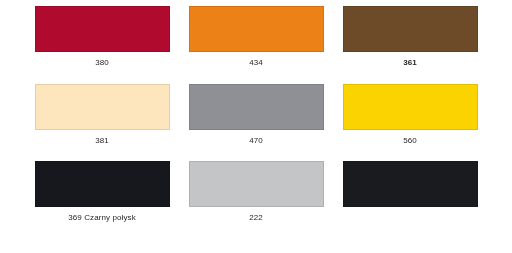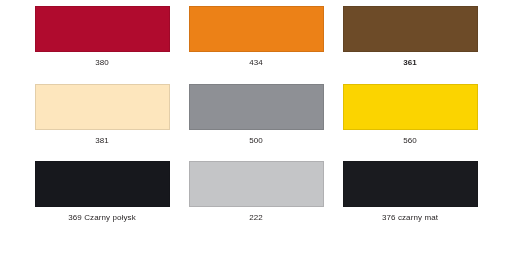--- a/index.html
+++ b/index.html
@@ -60,31 +60,30 @@
     <div class="swatch-cell">
       <div class="swatch-chip" style="background: rgb(109, 75, 40);"></div>
       <div class="swatch-label" style="color: rgb(35, 31, 32); font-weight: bold;">361</div>
     </div>
     <div class="swatch-cell">
       <div class="swatch-chip" style="background: rgb(253, 230, 189);"></div>
       <div class="swatch-label" style="color: rgb(35, 31, 32);">381</div>
     </div>
     <div class="swatch-cell">
       <div class="swatch-chip" style="background: rgb(142, 144, 149);"></div>
-      <div class="swatch-label" style="color: rgb(35, 31, 32);">500</div>
+      <div class="swatch-label" style="color: rgb(35, 31, 32);">470</div>
     </div>
     <div class="swatch-cell">
       <div class="swatch-chip" style="background: rgb(251, 212, 0);"></div>
       <div class="swatch-label" style="color: rgb(35, 31, 32);">560</div>
     </div>
     <div class="swatch-cell">
       <div class="swatch-chip" style="background: rgb(23, 24, 29);"></div>
       <div class="swatch-label" style="color: rgb(35, 31, 32);">369 Czarny połysk</div>
     </div>
     <div class="swatch-cell">
       <div class="swatch-chip" style="background: rgb(196, 197, 199);"></div>
       <div class="swatch-label" style="color: rgb(35, 31, 32);">222</div>
     </div>
     <div class="swatch-cell">
       <div class="swatch-chip" style="background: rgb(26, 27, 31);"></div>
-      <div class="swatch-label" style="color: rgb(35, 31, 32);">376 czarny mat</div>
     </div>
   </div>
 
 </body></html>

